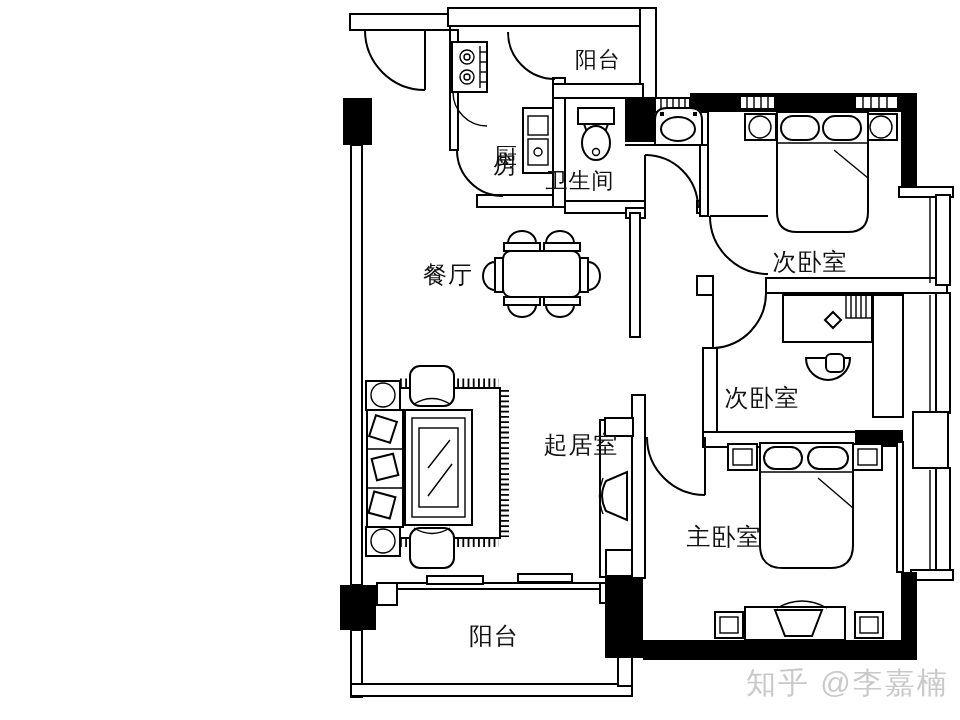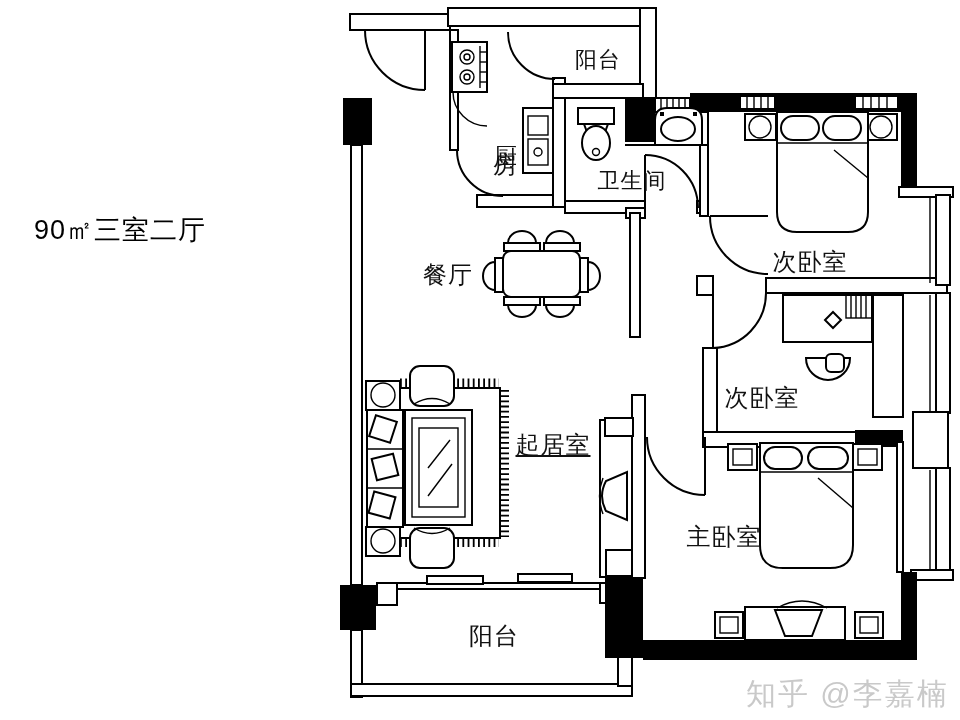--- a/index.html
+++ b/index.html
@@ -13,21 +13,21 @@
   .fn{fill:#ffffff;stroke:#000000;stroke-width:2;}   
   .tn{fill:none;stroke:#000000;stroke-width:1.4;}    
   
   .lbl{position:absolute;color:#111;font-size:24px;white-space:nowrap;
        transform:translate(-50%,-50%);letter-spacing:1px;}
   .lbl-sm{font-size:22px;}
   .lbl-v{position:absolute;color:#111;font-size:24px;writing-mode:vertical-rl;
          letter-spacing:6px;transform:translate(-50%,-50%);}
   .title{position:absolute;color:#000;font-size:27px;letter-spacing:1px;white-space:nowrap;}
   .watermark{position:absolute;color:#c9c9c9;font-size:30px;letter-spacing:2px;
-             text-shadow:1px 1px 0 #ffffff;white-space:nowrap;margin-top:11px;}
+             text-shadow:1px 1px 0 #ffffff;white-space:nowrap;}
 </style>
 </head>
 <body>
 
 <div class="canvas">
 
 <svg width="960" height="720" viewBox="0 0 960 720">
 
   <g>
 
@@ -278,27 +278,26 @@
     <rect class="fn" x="544" y="297" width="36" height="8"></rect>
 
     <path class="fn" d="M495 262 A12 14 0 0 0 495 290 Z"></path>
     <rect class="fn" x="495" y="258" width="8" height="34"></rect>
     <path class="fn" d="M588 262 A12 14 0 0 1 588 290 Z"></path>
     <rect class="fn" x="580" y="258" width="8" height="34"></rect>
   </g>
 
 </svg>
 
-<div class="title" style="left:34px;top:212px;">90㎡三室二厅</div>
 
 <div class="lbl-v" style="left:505px;top:132px;">厨房</div>
 <div class="lbl lbl-sm" style="left:598px;top:60px;">阳台</div>
-<div class="lbl lbl-sm" style="left:632px;top:181px;">卫生间</div>
+<div class="lbl lbl-sm" style="left:580px;top:181px;">卫生间</div>
 <div class="lbl" style="left:810px;top:262px;">次卧室</div>
 <div class="lbl" style="left:762px;top:398px;">次卧室</div>
 <div class="lbl" style="left:724px;top:537px;">主卧室</div>
 <div class="lbl" style="left:448px;top:275px;">餐厅</div>
-<div class="lbl" style="left:553px;top:445px;text-decoration:underline;">起居室</div>
+<div class="lbl" style="left:581px;top:445px;">起居室</div>
 <div class="lbl" style="left:494px;top:636px;">阳台</div>
 
 <div class="watermark" style="left:746px;top:663px;">知乎 @李嘉楠</div>
 
 </div>
 
 </body></html>

